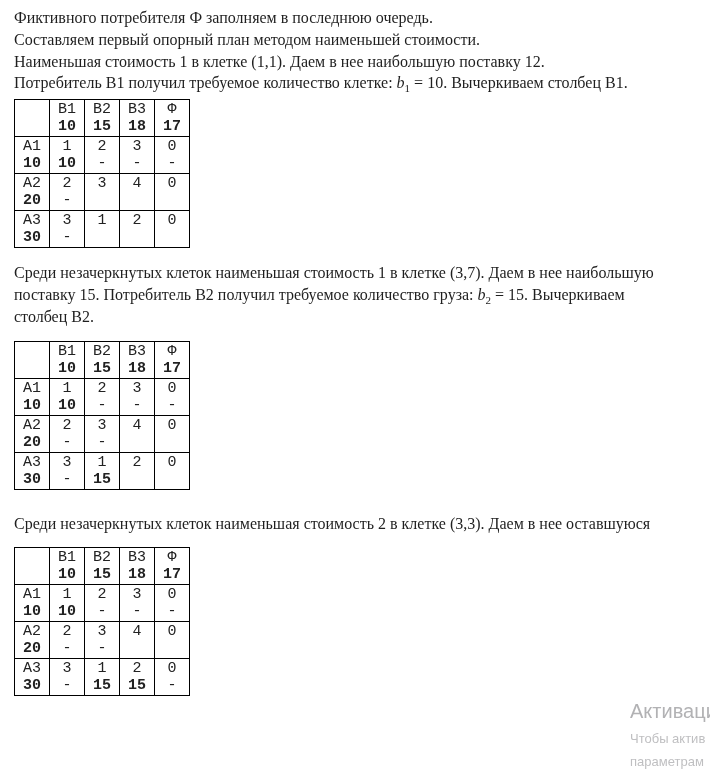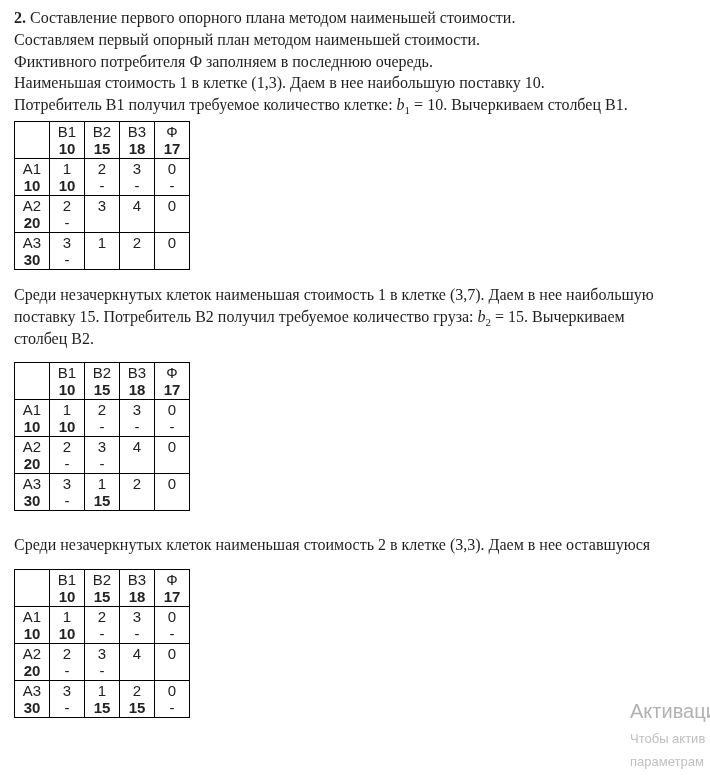--- a/index.html
+++ b/index.html
@@ -19,21 +19,21 @@
   .para sub { font-size: 11px; line-height: 0; }
   .tbl-wrap { margin: 0; }
   #t1 { margin-top: 5px; }
   #p2 { margin-top: 14px; }
   #t2 { margin-top: 13px; }
   #p3 { margin-top: 23px; }
   #t3 { margin-top: 13px; }
   table.tt {
     border-collapse: collapse;
     table-layout: fixed;
-    font-family: Liberation Sans, sans-serif;
+    font-family: Liberation Mono, monospace;
     font-size: 15px;
     color: #222222;
   }
   .tt td {
     border: 1px solid #000000;
     width: 34px;
     padding: 1px 0;
     text-align: center;
     vertical-align: top;
   }
@@ -47,24 +47,23 @@
   }
   .wm-title { font-size: 20px; line-height: 25px; color: #b2b2b4; margin-bottom: 3px; }
   .wm-line { font-size: 13px; line-height: 23px; color: #bfbfc1; }
 </style>
 </head>
 <body>
 
 <div class="content">
 
   <div class="para">
-    <div class="line"><b>2.</b><span> Составление первого опорного плана методом наименьшей стоимости.</span></div>
+    <div class="line">Фиктивного потребителя Ф заполняем в последнюю очередь.</div>
     <div class="line">Составляем первый опорный план методом наименьшей стоимости.</div>
-    <div class="line">Фиктивного потребителя Ф заполняем в последнюю очередь.</div>
-    <div class="line">Наименьшая стоимость 1 в клетке (1,3). Даем в нее наибольшую поставку 10.</div>
+    <div class="line">Наименьшая стоимость 1 в клетке (1,1). Даем в нее наибольшую поставку 12.</div>
     <div class="line"><span>Потребитель В1 получил требуемое количество клетке: </span><var>b</var><sub>1</sub><span> = 10. Вычеркиваем столбец В1.</span></div>
   </div>
 
   <div class="tbl-wrap" id="t1">
       <table class="tt">
         <tbody>
           <tr>
             <td></td>
             <td>
               <span class="l">В1</span>

